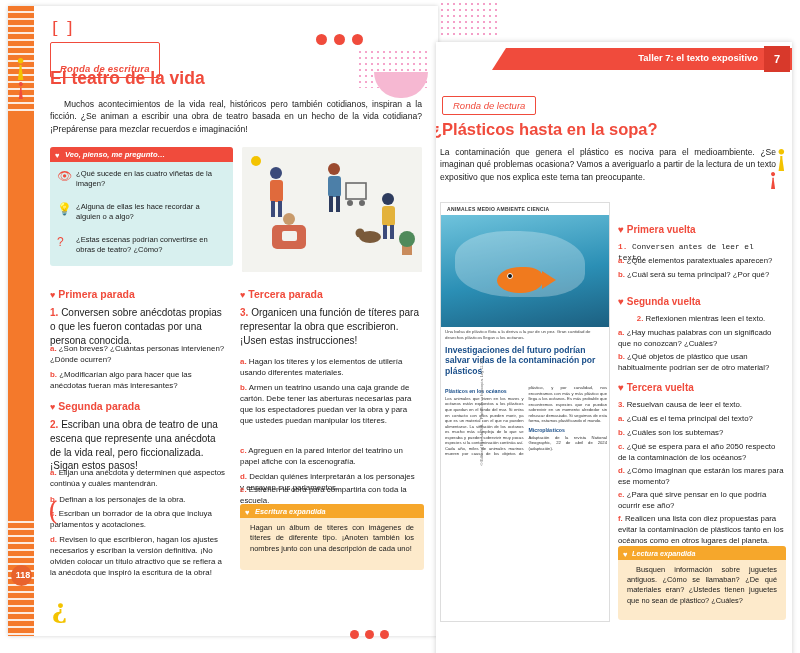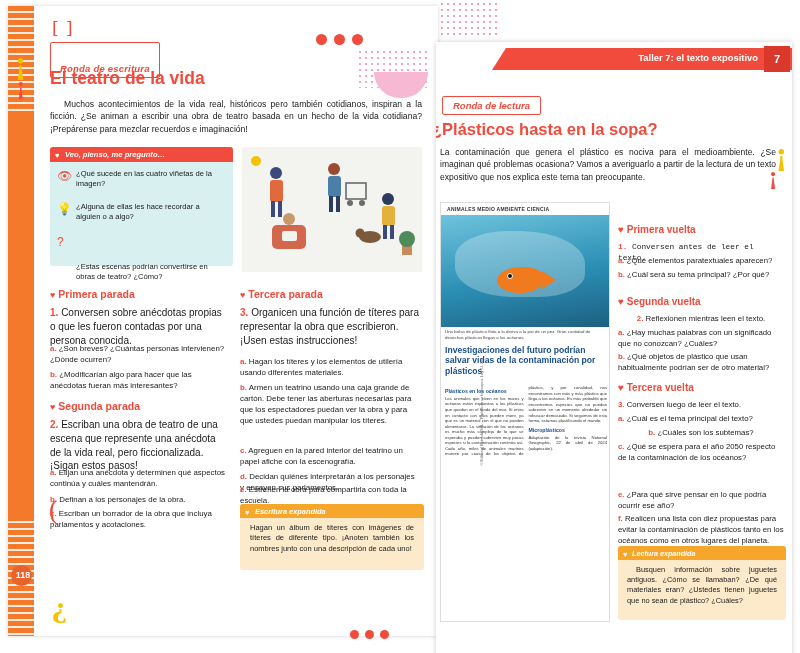--- a/index.html
+++ b/index.html
@@ -257,21 +257,21 @@
     position: absolute; right: 2px; top: 4px;
     width: 26px; height: 26px;
     background: #d8392b;
     display: flex; align-items: center; justify-content: center;
     color: #fff; font-size: 11px; font-weight: bold;
   }
   .r-lectura-pill {
     position: absolute; left: 6px; top: 54px;
     border: 1.4px solid #f04b3c;
     color: #f04b3c;
-    font-size: 9.5px; font-weight: bold; font-style: italic;
+    font-size: 9.5px; font-weight: normal; font-style: italic;
     padding: 3px 10px;
     border-radius: 2px;
     background: #fff;
   }
   .r-title {
     position: absolute; left: -4px; top: 78px;
     font-size: 16.5px; font-weight: bold; color: #f04b3c;
   }
   .r-lead {
     position: absolute; left: 4px; top: 104px;
@@ -430,21 +430,21 @@
     <div class="teal-box">
       <div class="teal-header">
         <span class="heart-w">♥</span>
         <span>Veo, pienso, me pregunto…</span>
       </div>
       <div class="q-ico" style="top:22px;">👁</div>
       <div class="q-item" style="top:22px;">¿Qué sucede en las cuatro viñetas de la imagen?</div>
       <div class="q-ico" style="top:55px;">💡</div>
       <div class="q-item" style="top:55px;">¿Alguna de ellas les hace recordar a alguien o a algo?</div>
       <div class="q-ico" style="top:88px;">?</div>
-      <div class="q-item" style="top:88px;margin-top:27px;">¿Estas escenas podrían convertirse en obras de teatro? ¿Cómo?</div>
+      <div class="q-item" style="top:88px;">¿Estas escenas podrían convertirse en obras de teatro? ¿Cómo?</div>
     </div>
 
     <div class="illo">
       <div class="ground"></div>
 
       <svg width="180" height="125" style="position:absolute;left:0;top:0">
         <rect x="0" y="0" width="180" height="125" fill="#f3f3ef"></rect>
 
         <circle cx="34" cy="26" r="6" fill="#3b4a7a"></circle>
         <rect x="28" y="33" width="13" height="22" rx="3" fill="#e06a3c"></rect>
@@ -504,20 +504,24 @@
       <b class="l">a.</b>
       <span>Elijan una anécdota y determinen qué aspectos continúa y cuáles mantendrán.</span>
     </div>
     <div class="let-item" style="left:42px; top:489px; width:176px;">
       <b class="l">b.</b>
       <span>Definan a los personajes de la obra.</span>
     </div>
     <div class="let-item" style="left:42px; top:503px; width:176px;">
       <b class="l">c.</b>
       <span>Escriban un borrador de la obra que incluya parlamentos y acotaciones.</span>
+    </div>
+    <div class="let-item" style="left:42px; top:529px; width:176px;">
+      <b class="l">d.</b>
+      <span>Revisen lo que escribieron, hagan los ajustes necesarios y escriban la versión definitiva. ¡No olviden colocar un título atractivo que se refiera a la anécdota que inspiró la escritura de la obra!</span>
     </div>
 
     <div class="sec-head" style="left:232px; top:282px;">
       <span class="hw">♥</span><span>Tercera parada</span>
     </div>
     <div class="num-item" style="left:232px; top:300px; width:180px;">
       <b class="n">3.</b>
       <span>Organicen una función de títeres para representar la obra que escribieron. ¡Usen estas instrucciones!</span>
     </div>
     <div class="let-item" style="left:232px; top:351px; width:180px;">
@@ -616,33 +620,37 @@
     <div class="r-let" style="left:182px; top:310px; width:166px;">
       <b class="l">b.</b>
       <span>¿Qué objetos de plástico que usan habitualmente podrían ser de otro material?</span>
     </div>
 
     <div class="r-sec-head" style="left:182px; top:340px;">
       <span class="hw">♥ </span><span>Tercera vuelta</span>
     </div>
     <div class="r-num" style="left:182px; top:358px; width:166px;">
       <b class="n">3.</b>
-      <span>Conversen luego de leer el texto.</span>
+      <span>Resuelvan causa de leer el texto.</span>
     </div>
     <div class="r-let" style="left:182px; top:372px; width:166px;">
       <b class="l">a.</b>
       <span>¿Cuál es el tema principal del texto?</span>
     </div>
-    <div class="r-let" style="left:182px; top:386px; width:166px;text-align:center;">
+    <div class="r-let" style="left:182px; top:386px; width:166px;">
       <b class="l">b.</b>
       <span>¿Cuáles son los subtemas?</span>
     </div>
     <div class="r-let" style="left:182px; top:400px; width:166px;">
       <b class="l">c.</b>
       <span>¿Qué se espera para el año 2050 respecto de la contaminación de los océanos?</span>
+    </div>
+    <div class="r-let" style="left:182px; top:424px; width:166px;">
+      <b class="l">d.</b>
+      <span>¿Cómo imaginan que estarán los mares para ese momento?</span>
     </div>
     <div class="r-let" style="left:182px; top:448px; width:166px;">
       <b class="l">e.</b>
       <span>¿Para qué sirve pensar en lo que podría ocurrir ese año?</span>
     </div>
     <div class="r-let" style="left:182px; top:472px; width:166px;">
       <b class="l">f.</b>
       <span>Realicen una lista con diez propuestas para evitar la contaminación de plásticos tanto en los océanos como en otros lugares del planeta.</span>
     </div>
 

